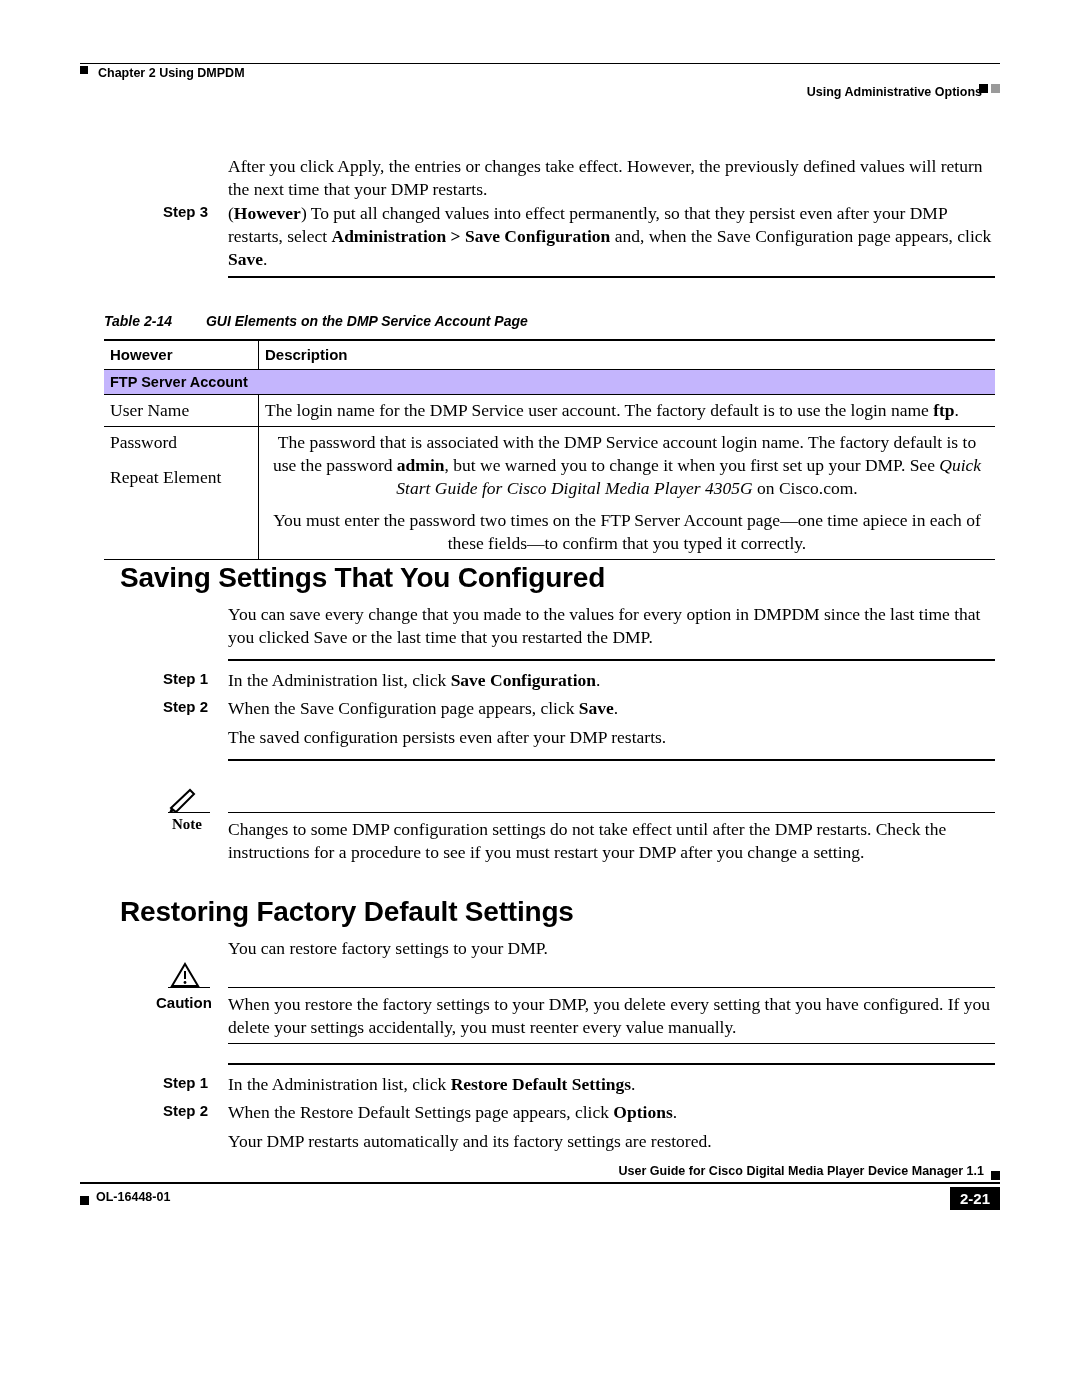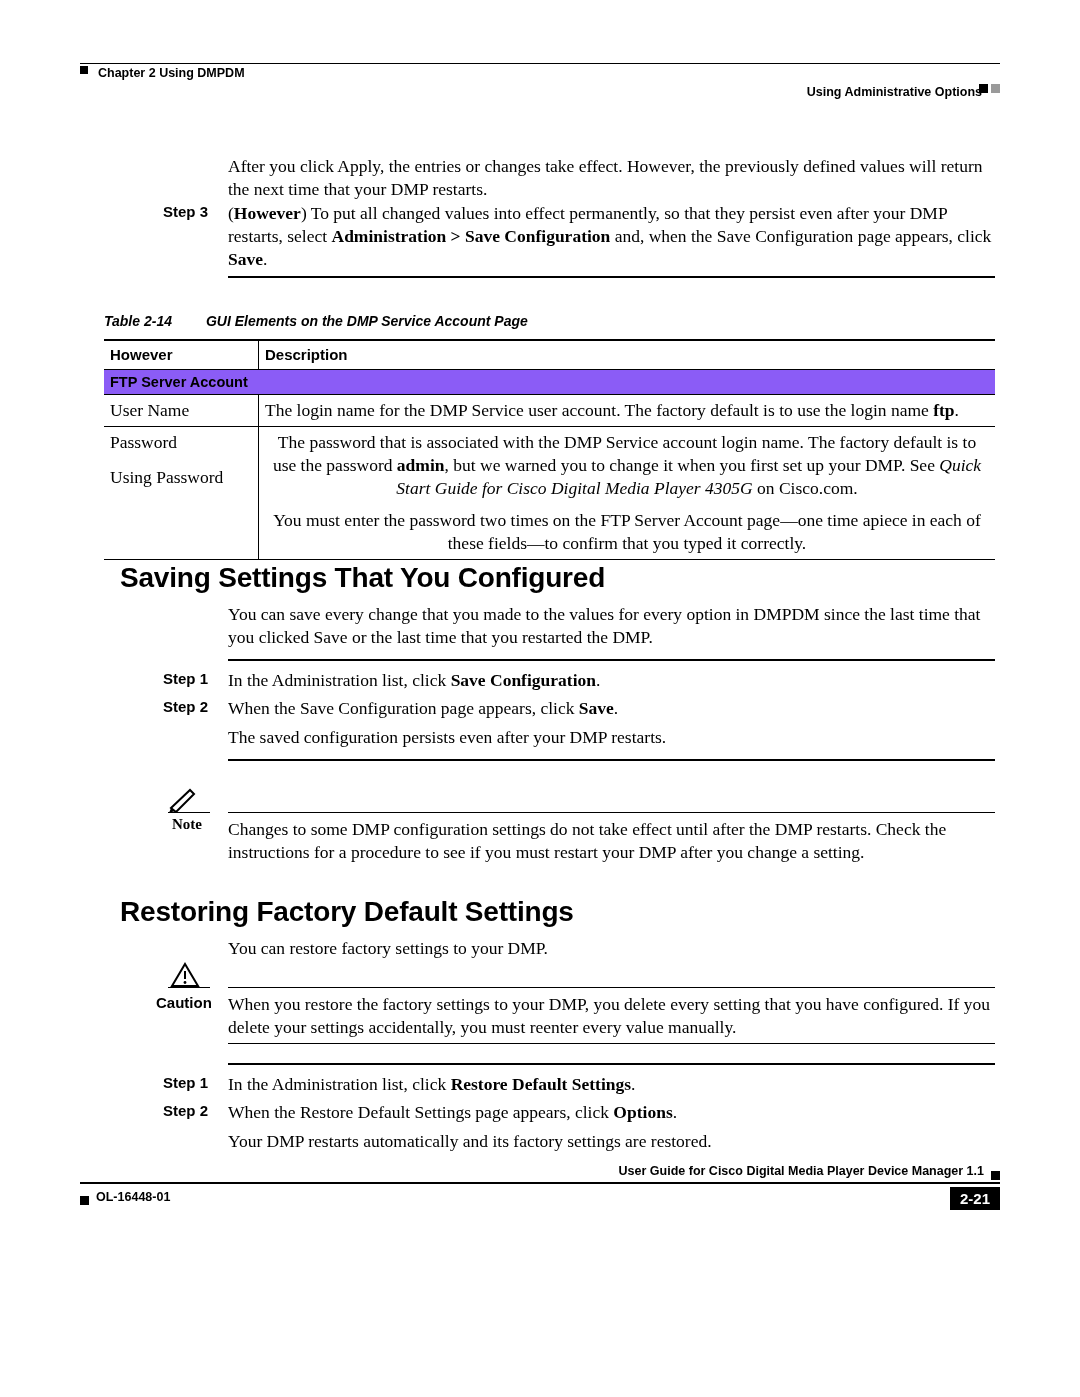--- a/index.html
+++ b/index.html
@@ -106,21 +106,21 @@
     border-top: 2px solid #000;
     border-bottom: 1px solid #000;
     padding: 4px 6px;
   }
   table.spec td {
     border-bottom: 1px solid #000;
     padding: 4px 6px;
     vertical-align: top;
   }
   table.spec tr.section td {
-    background: #8b5cf6;
+    background: #c4b5fd;
     font-family: Arial, Helvetica, sans-serif;
     font-size: 14.5px;
     font-weight: bold;
     border-bottom: 1px solid #000;
     padding: 3px 6px;
   }
   table.spec .col1 { width: 142px; border-right: 1px solid #000; }
   table.spec tr.nobottom td { border-bottom: none; }
 
   h2.section {
@@ -252,21 +252,21 @@
     <tr class="nobottom">
       <td class="col1" style="border-bottom:none;">Password</td>
       <td rowspan="2" style="border-bottom:1px solid #000;text-align:center;">
         <div style="margin-bottom:10px;">
           <span>The password that is associated with the DMP Service account login name. The factory default is to use the password </span><b>admin</b><span>, but we warned you to change it when you first set up your DMP. See </span><i>Quick Start Guide for Cisco Digital Media Player 4305G</i><span> on Cisco.com.</span>
         </div>
         <div>You must enter the password two times on the FTP Server Account page—one time apiece in each of these fields—to confirm that you typed it correctly.</div>
       </td>
     </tr>
     <tr>
-      <td class="col1" style="border-bottom:1px solid #000; padding-bottom:60px;">Using Password</td>
+      <td class="col1" style="border-bottom:1px solid #000; padding-bottom:60px;">Repeat Element</td>
     </tr>
   </tbody>
     </table>
 
   <h2 class="section" style="top:531px;">Saving Settings That You Configured</h2>
   <div class="body-col" style="top:574px;">You can save every change that you made to the values for every option in DMPDM since the last time that you clicked Save or the last time that you restarted the DMP.</div>
 
   <div class="step-hr thick" style="top:630px;"></div>
   <div class="step-label" style="top:640px;">Step 1</div>
   <div class="body-col" style="top:640px;">

